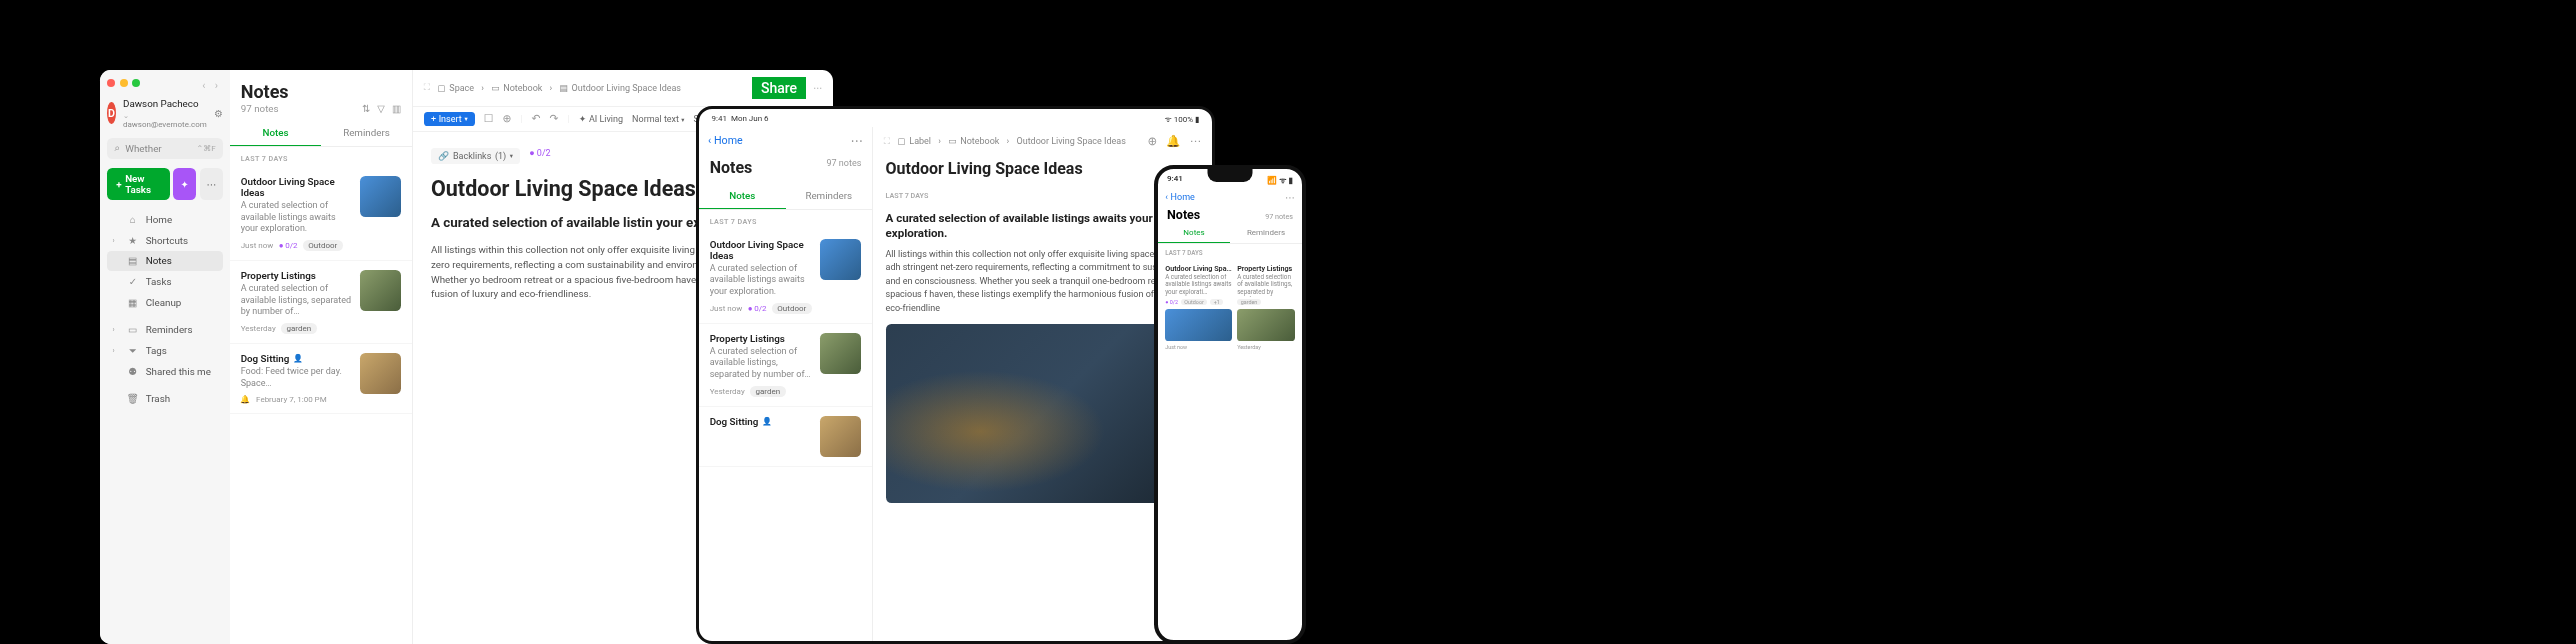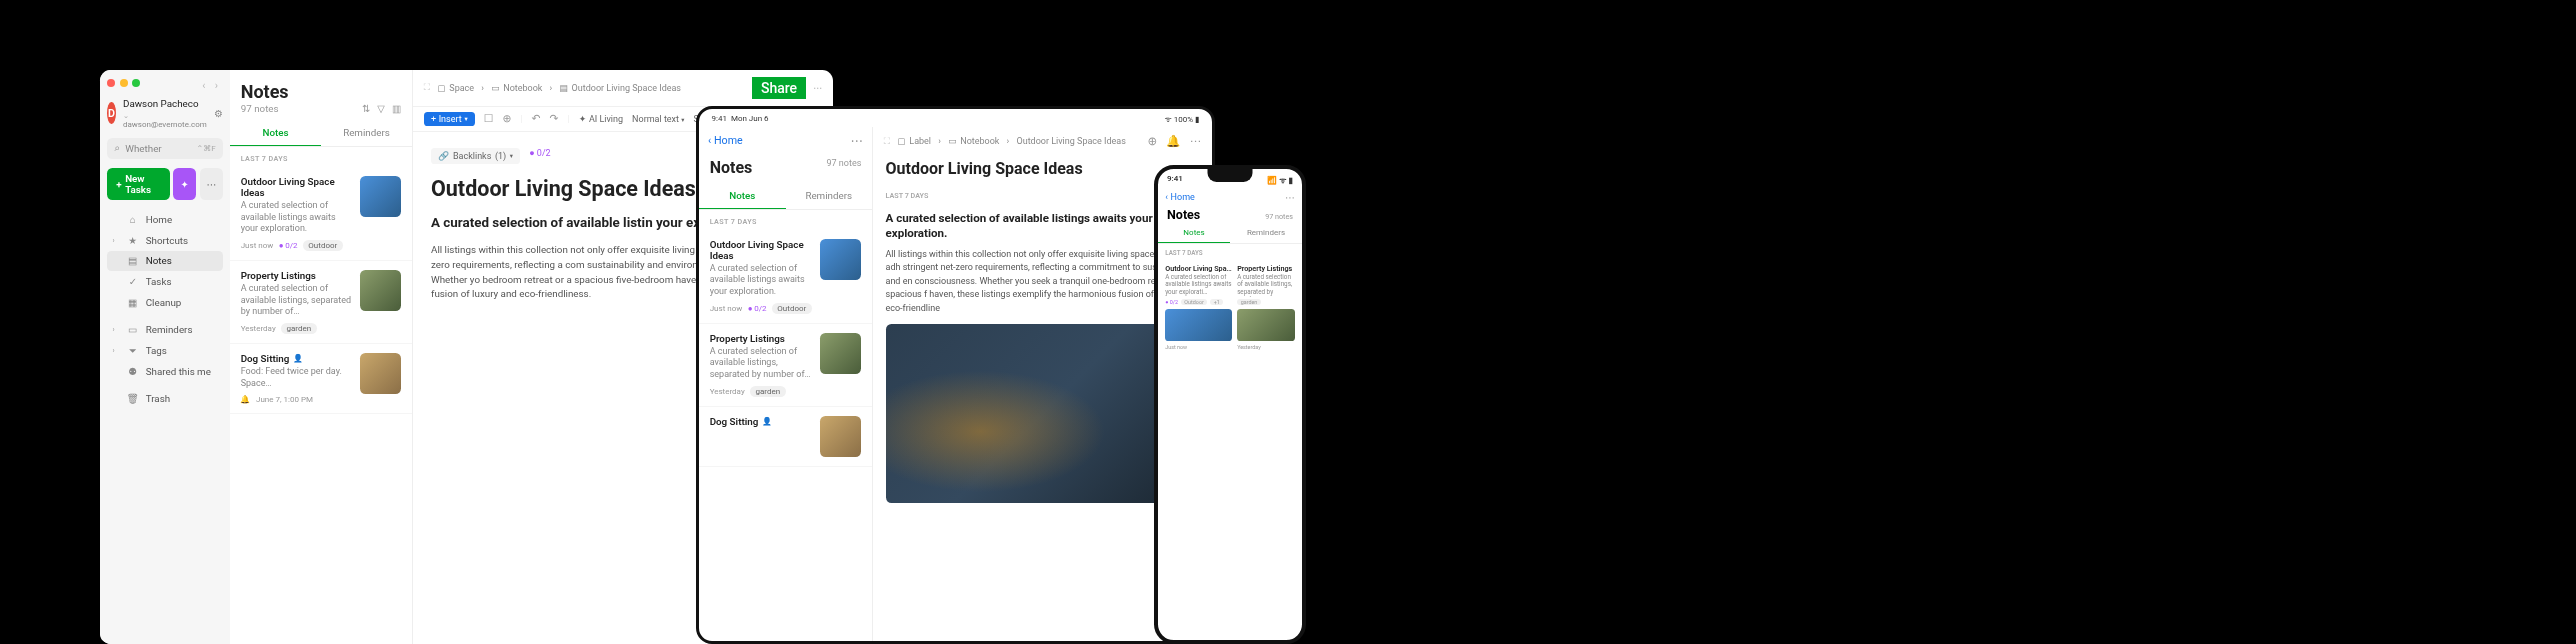--- a/index.html
+++ b/index.html
@@ -238,21 +238,21 @@
 
     <div class="note-item">
       <div class="note-body">
         <div class="note-ttl">
             <span>Dog Sitting</span> 
             <span class="user-ico">👤</span>
           </div>
         <div class="note-prev">Food: Feed twice per day. Space…</div>
         <div class="note-meta">
           <span style="color:#e74c3c">🔔</span>
-          <span>June 7, 1:00 PM</span>
+          <span>February 7, 1:00 PM</span>
         </div>
       </div>
       <div class="thumb dog"></div>
     </div>
   </div>
 
   <div class="dsk-detail">
     <div class="detail-top">
       <span style="color:#ccc">⛶</span>
       <span class="crumb">▢ <span>Space</span></span>

